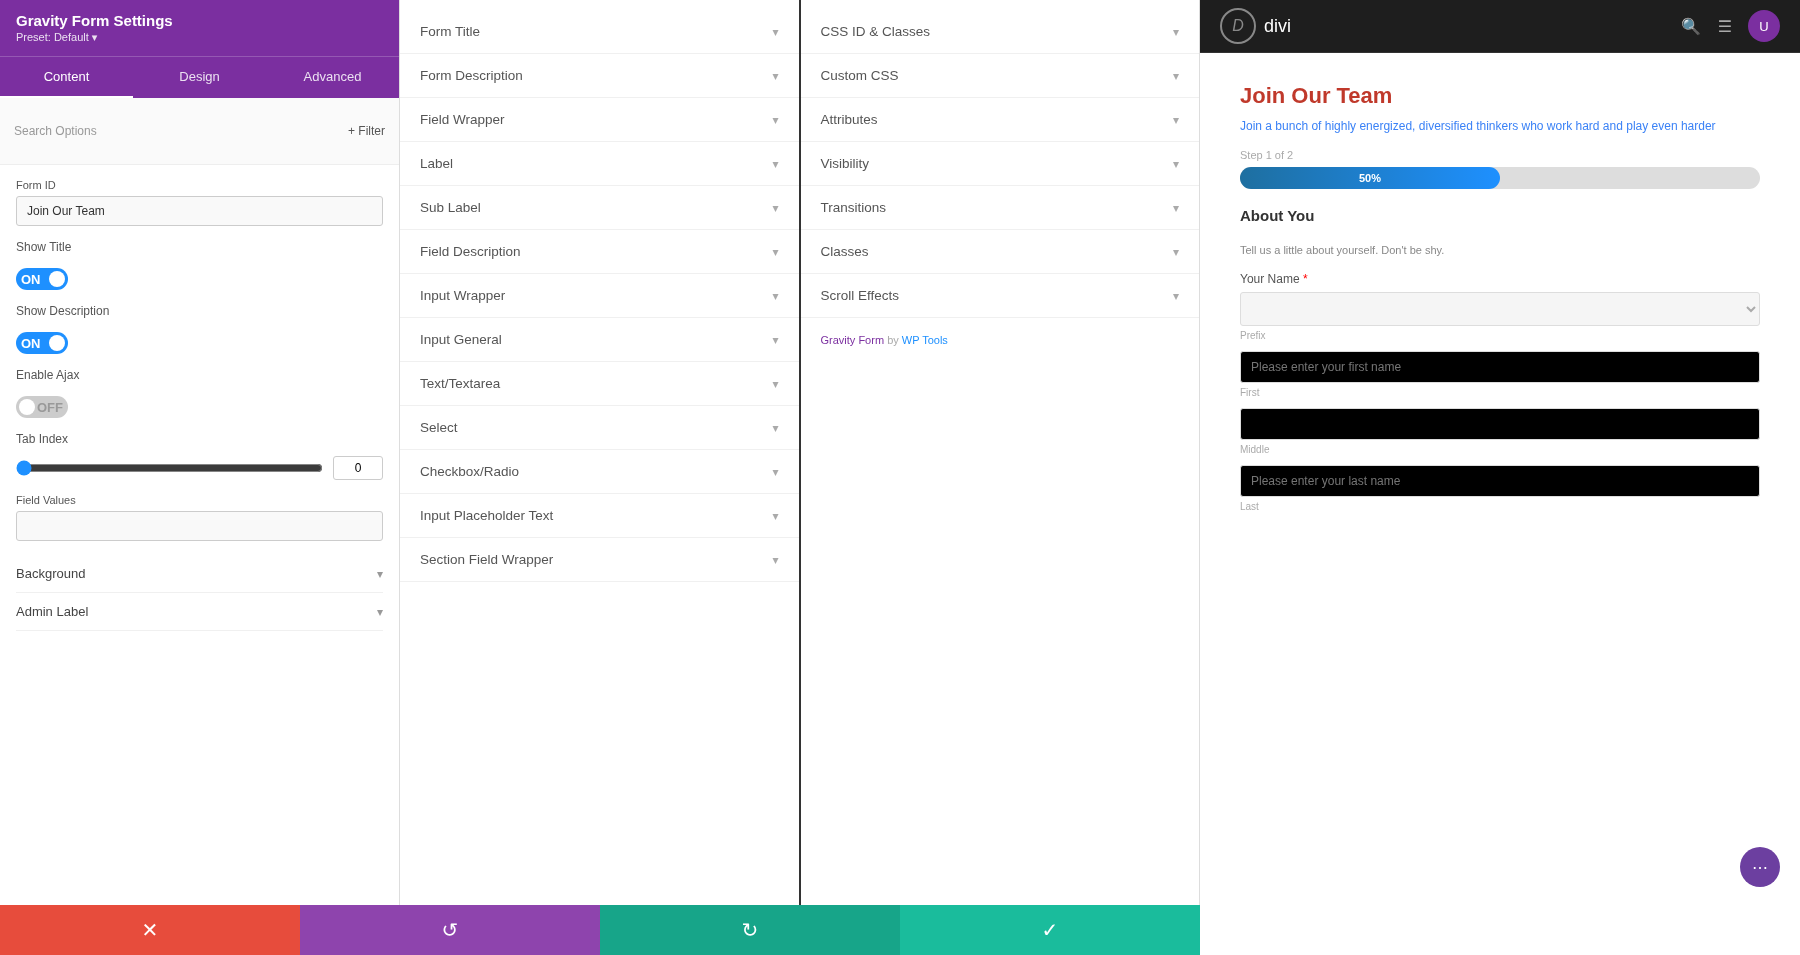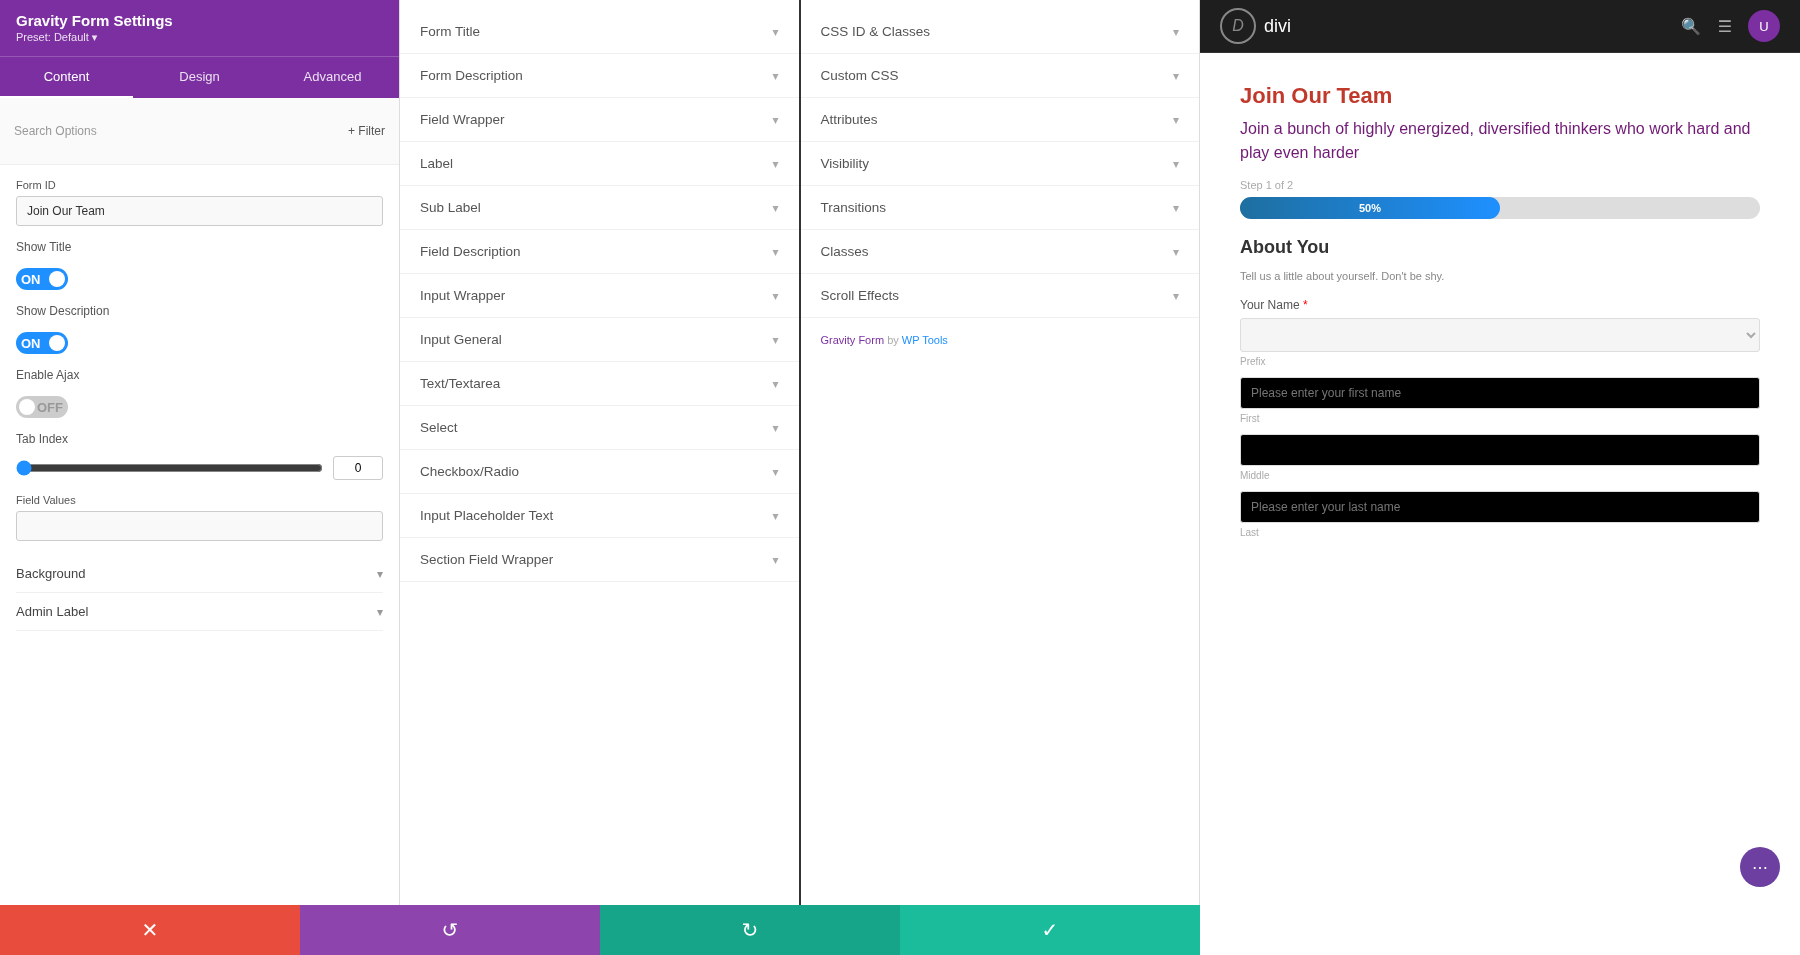--- a/index.html
+++ b/index.html
@@ -239,42 +239,42 @@
     .divi-topbar-icons { display: flex; gap: 16px; color: #aaa; font-size: 16px; align-items: center; }
 
     .preview-area {
       flex: 1;
       background: #fff;
       overflow-y: auto;
       padding: 30px 40px;
     }
 
     .form-title-red { color: #c0392b; font-size: 22px; font-weight: 700; margin-bottom: 8px; }
-    .form-subtitle { font-size: 16px; color: #701a75; line-height: 1.5; margin-bottom: 14px; }
+    .form-subtitle { font-size: 12px; color: #3b82f6; line-height: 1.5; margin-bottom: 14px; }
 
     .step-info { font-size: 11px; color: #aaa; margin-bottom: 6px; }
     .progress-bar-outer {
       background: #ddd;
       border-radius: 20px;
       height: 22px;
       margin-bottom: 18px;
       position: relative;
     }
     .progress-bar-inner {
       background: linear-gradient(90deg, #1e6fa0, #1e90ff);
       border-radius: 20px;
       height: 100%;
       width: 50%;
       display: flex;
       align-items: center;
       justify-content: center;
     }
     .progress-label { font-size: 11px; color: white; font-weight: 600; }
 
-    .section-form-title { font-size: 18px; font-weight: 700; color: #333; margin-bottom: 12px; }
+    .section-form-title { font-size: 15px; font-weight: 700; color: #333; margin-bottom: 20px; }
     .section-form-sub { font-size: 11px; color: #888; margin-bottom: 16px; }
 
     .form-field-label { font-size: 12px; color: #555; margin-bottom: 6px; }
     .form-field-label .req { color: red; }
 
     .name-prefix-select {
       width: 100%;
       padding: 8px 10px;
       border: 1px solid #ddd;
       border-radius: 3px;

